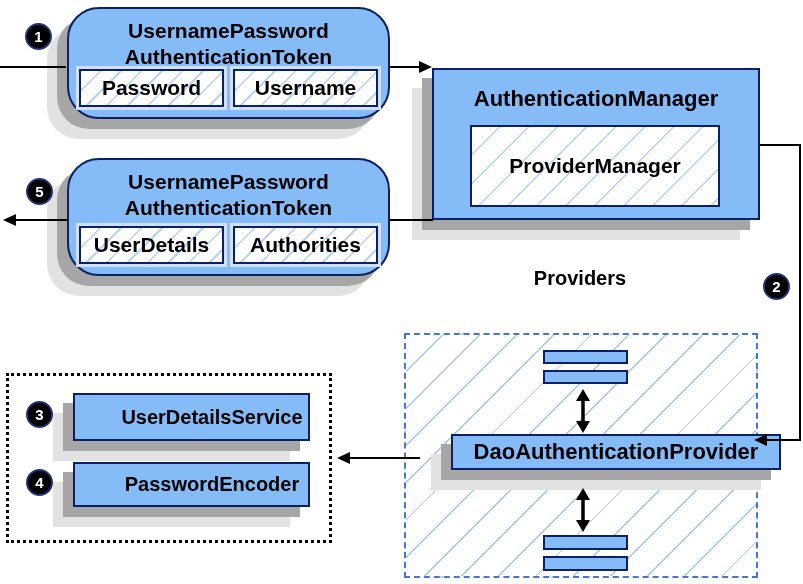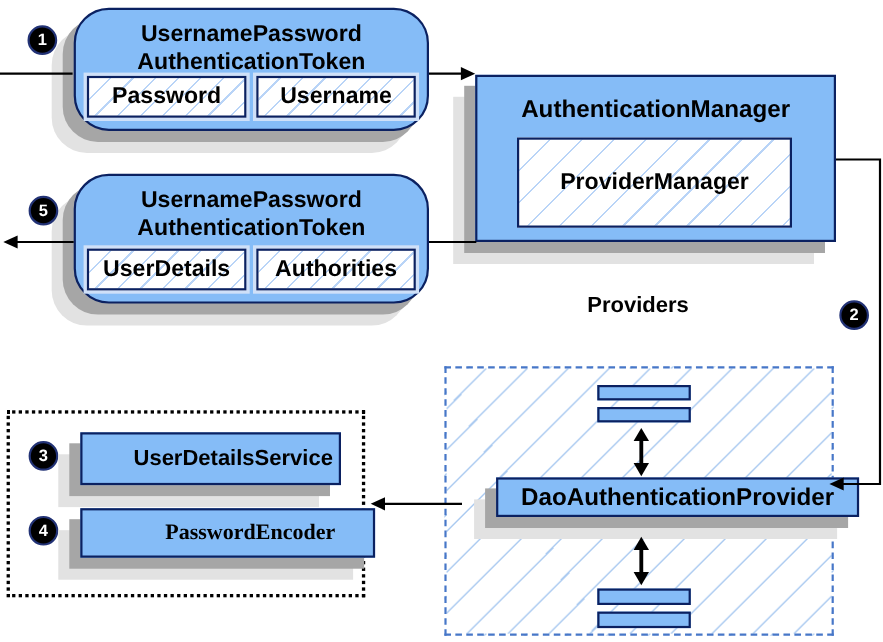--- a/index.html
+++ b/index.html
@@ -94,21 +94,21 @@
       <div class="field">Authorities</div>
     </div>
   </div>
 
   <div class="abs dottedbox" style="left:6px;top:373px;width:326px;height:170px;"></div>
 
   <div class="abs bluebox shadow2 svcbox lift" style="left:73px;top:393px;width:237px;height:48px;">
     <span>UserDetailsService</span>
   </div>
 
-  <div class="abs bluebox shadow2 svcbox lift" style="left:73px;top:462px;width:268px;height:45px;font-family:Liberation Serif, serif;">
+  <div class="abs bluebox shadow2 svcbox lift" style="left:73px;top:462px;width:237px;height:45px;">
     <span>PasswordEncoder</span>
   </div>
 
   <div class="abs badge" style="left:25px;top:23px;">1</div>
   <div class="abs badge" style="left:763px;top:273px;">2</div>
   <div class="abs badge" style="left:26px;top:401px;">3</div>
   <div class="abs badge" style="left:26px;top:469px;">4</div>
   <div class="abs badge" style="left:26px;top:178px;">5</div>
 
   <svg class="connectors" width="803" height="584" viewBox="0 0 803 584">

